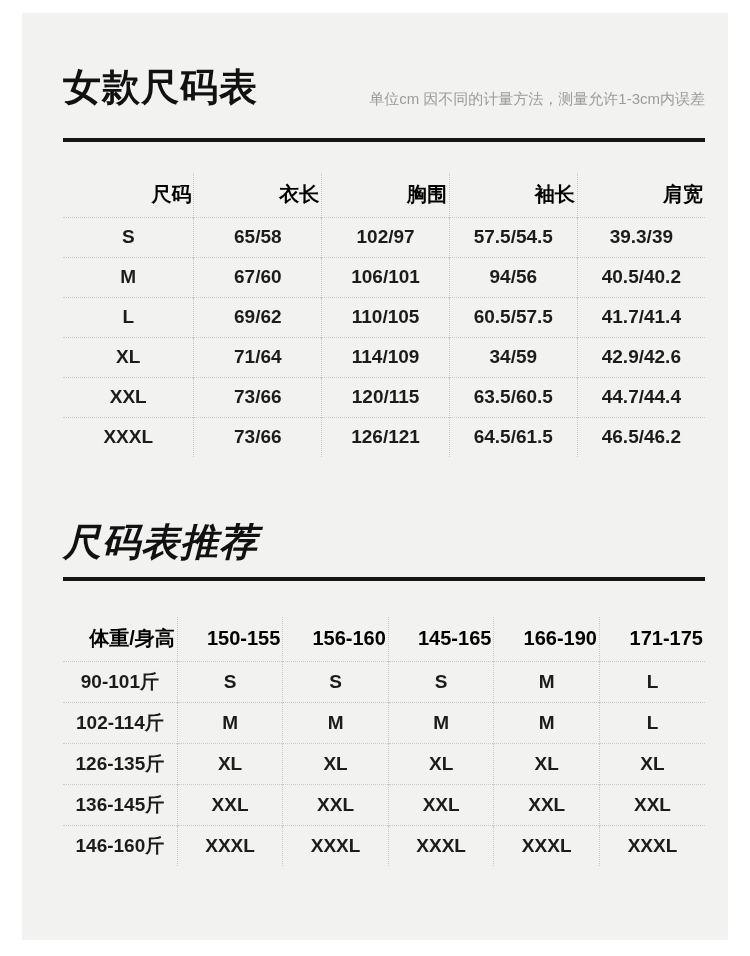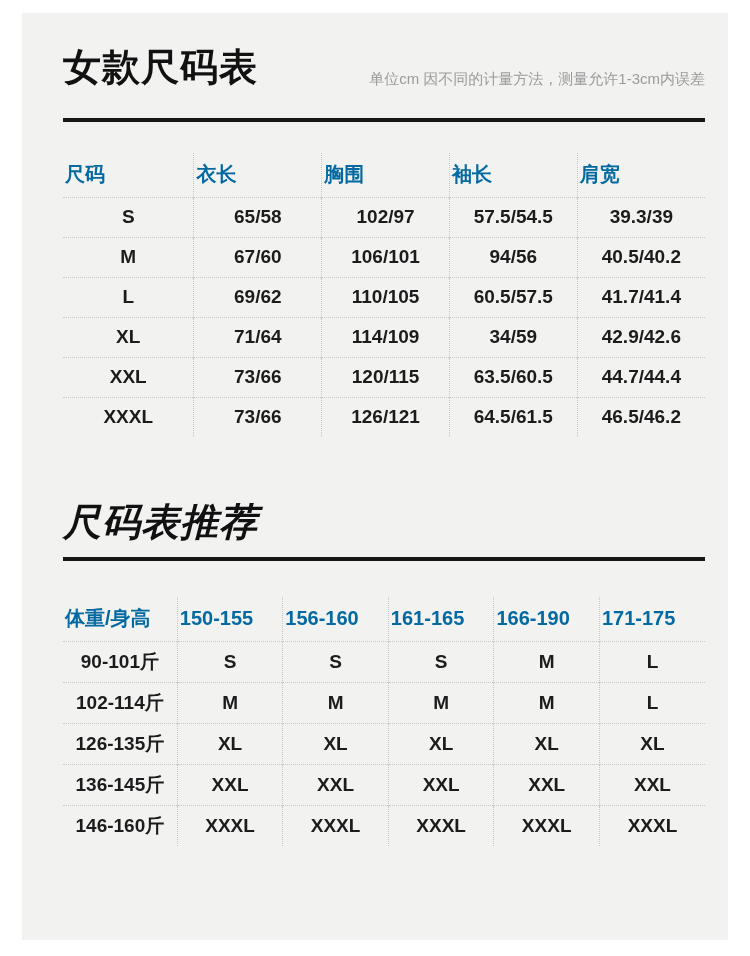--- a/index.html
+++ b/index.html
@@ -16,21 +16,21 @@
     background: #f2f2f1;
     padding: 0 23px 0 41px;
     overflow: hidden;
   }
   
   .sec-head {
     display: flex;
     align-items: flex-end;
     justify-content: space-between;
   }
-  .sec1-head { padding-top: 27px; }
+  .sec1-head { padding-top: 47px; }
   .sec2-head { padding-top: 58px; font-style: italic; }
   .sec-title {
     font-size: 38px;
     line-height: 54px;
     font-weight: 700;
     color: #111111;
     letter-spacing: 1px;
   }
   .sec-note {
     font-size: 15px;
@@ -51,23 +51,23 @@
     width: 100%;
     border-collapse: collapse;
     table-layout: fixed;
   }
   .size-table { margin-top: 31px; }
   .rec-table  { margin-top: 36px; }
   th {
     height: 44px;
     font-size: 20px;
     font-weight: 700;
-    text-align: left;
+    text-align: right;
     vertical-align: middle;
-    color: #0369a1;
+    color: #000000;
     padding: 0 2px;
   }
   td {
     height: 40px;
     font-size: 19px;
     font-weight: 600;
     text-align: center;
     vertical-align: middle;
     color: #1c1c1c;
     padding: 0 2px;
@@ -152,21 +152,21 @@
     <div class="sec-title">尺码表推荐</div>
   </div>
   <div class="rule rule2"></div>
 
   <table class="rec-table">
     <thead>
       <tr>
         <th>体重/身高</th>
         <th>150-155</th>
         <th>156-160</th>
-        <th>161-165</th>
+        <th>145-165</th>
         <th>166-190</th>
         <th>171-175</th>
       </tr>
     </thead>
     <tbody>
         <tr>
           <td class="row-head">90-101斤</td>
           <td>S</td>
           <td>S</td>
           <td>S</td>

